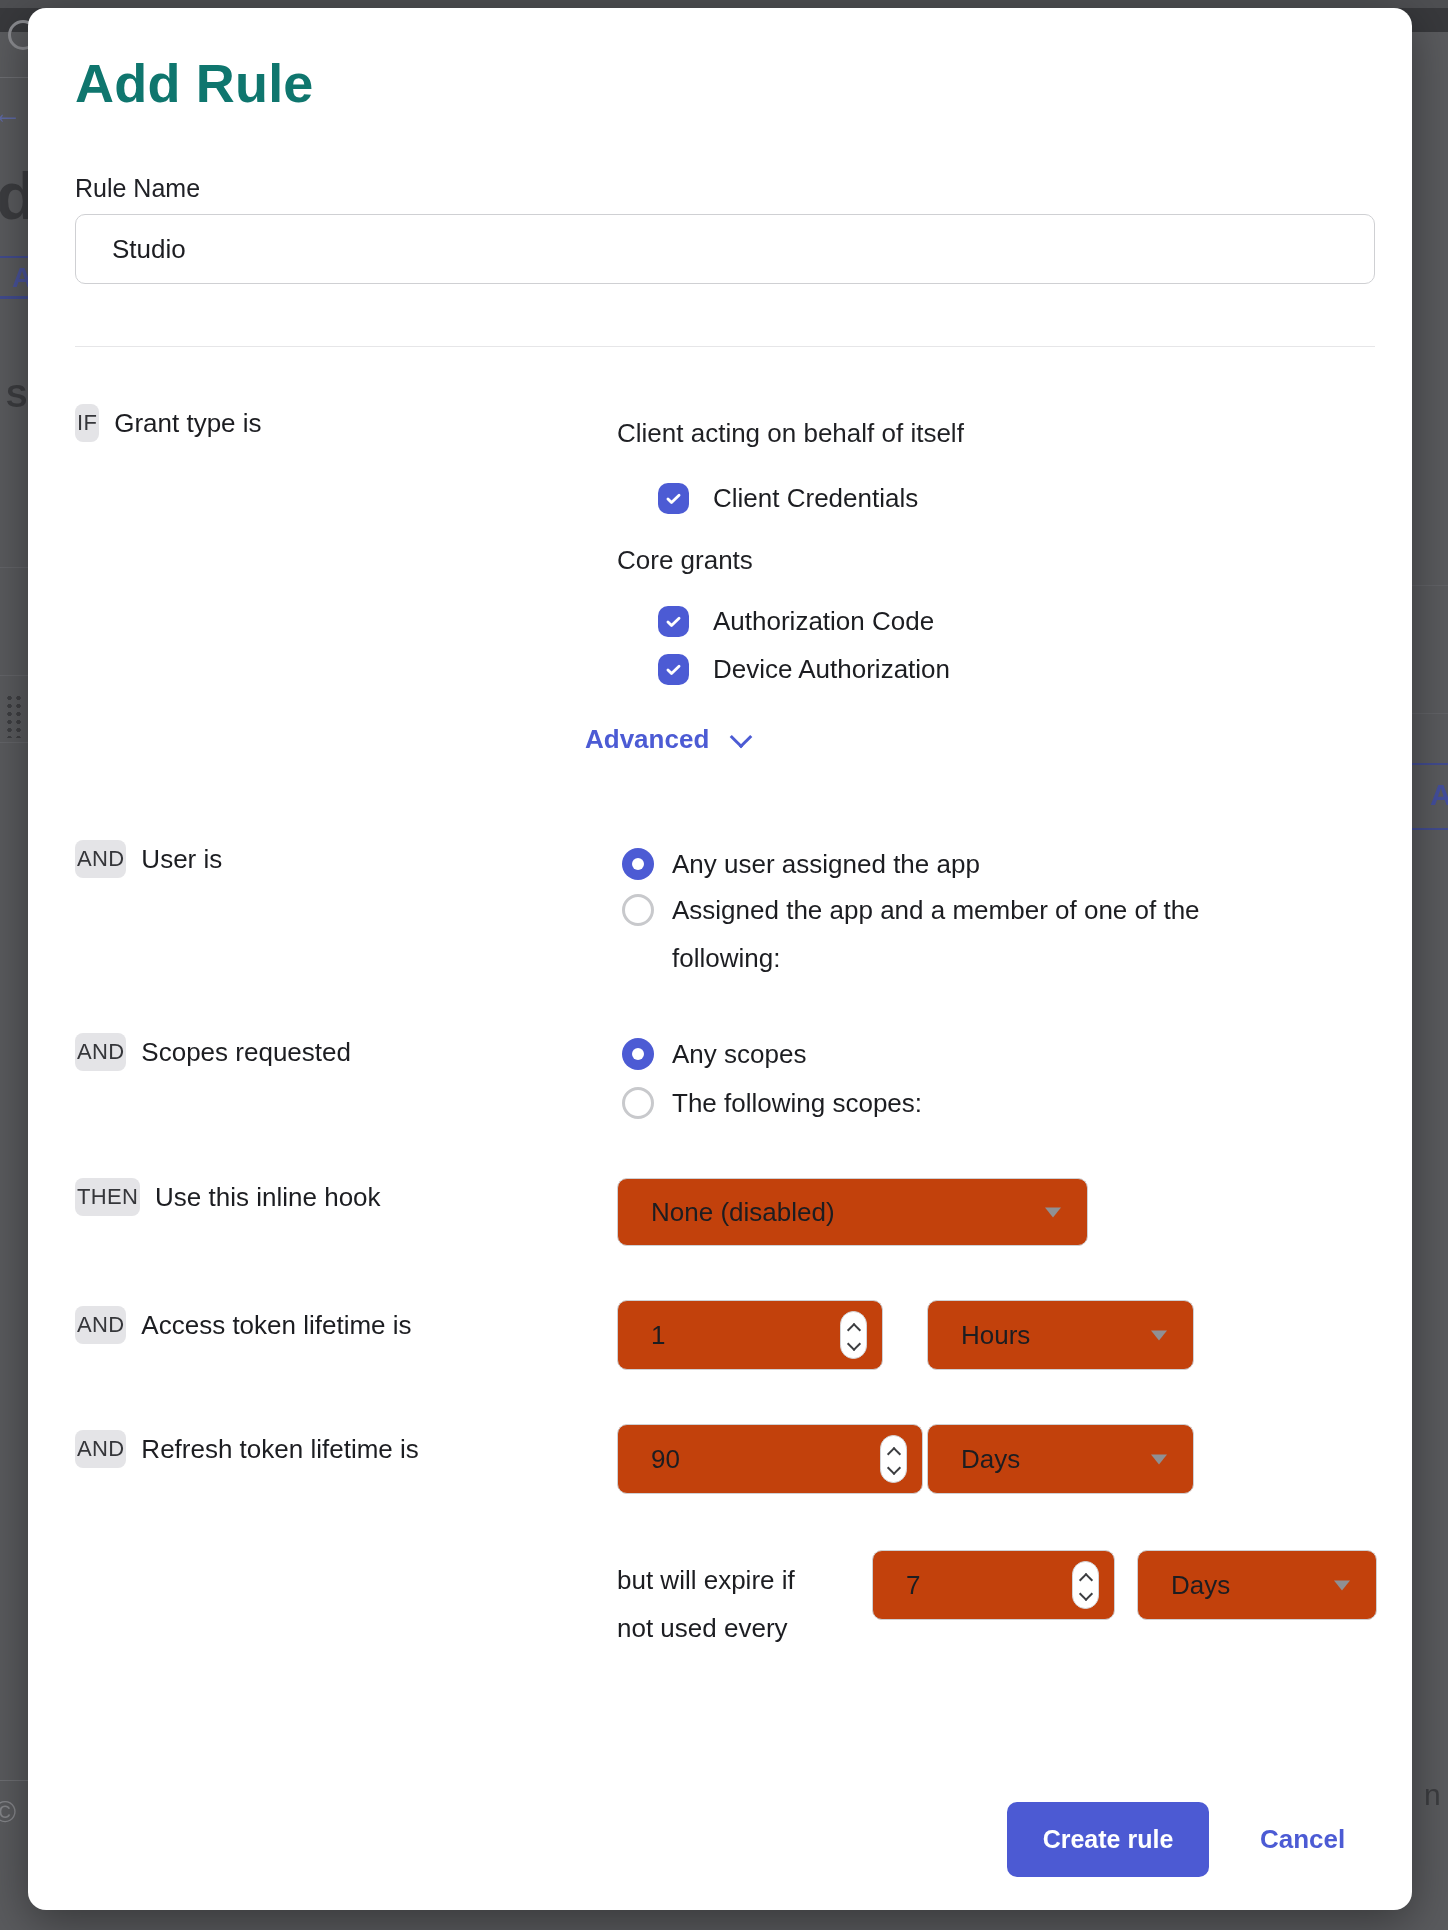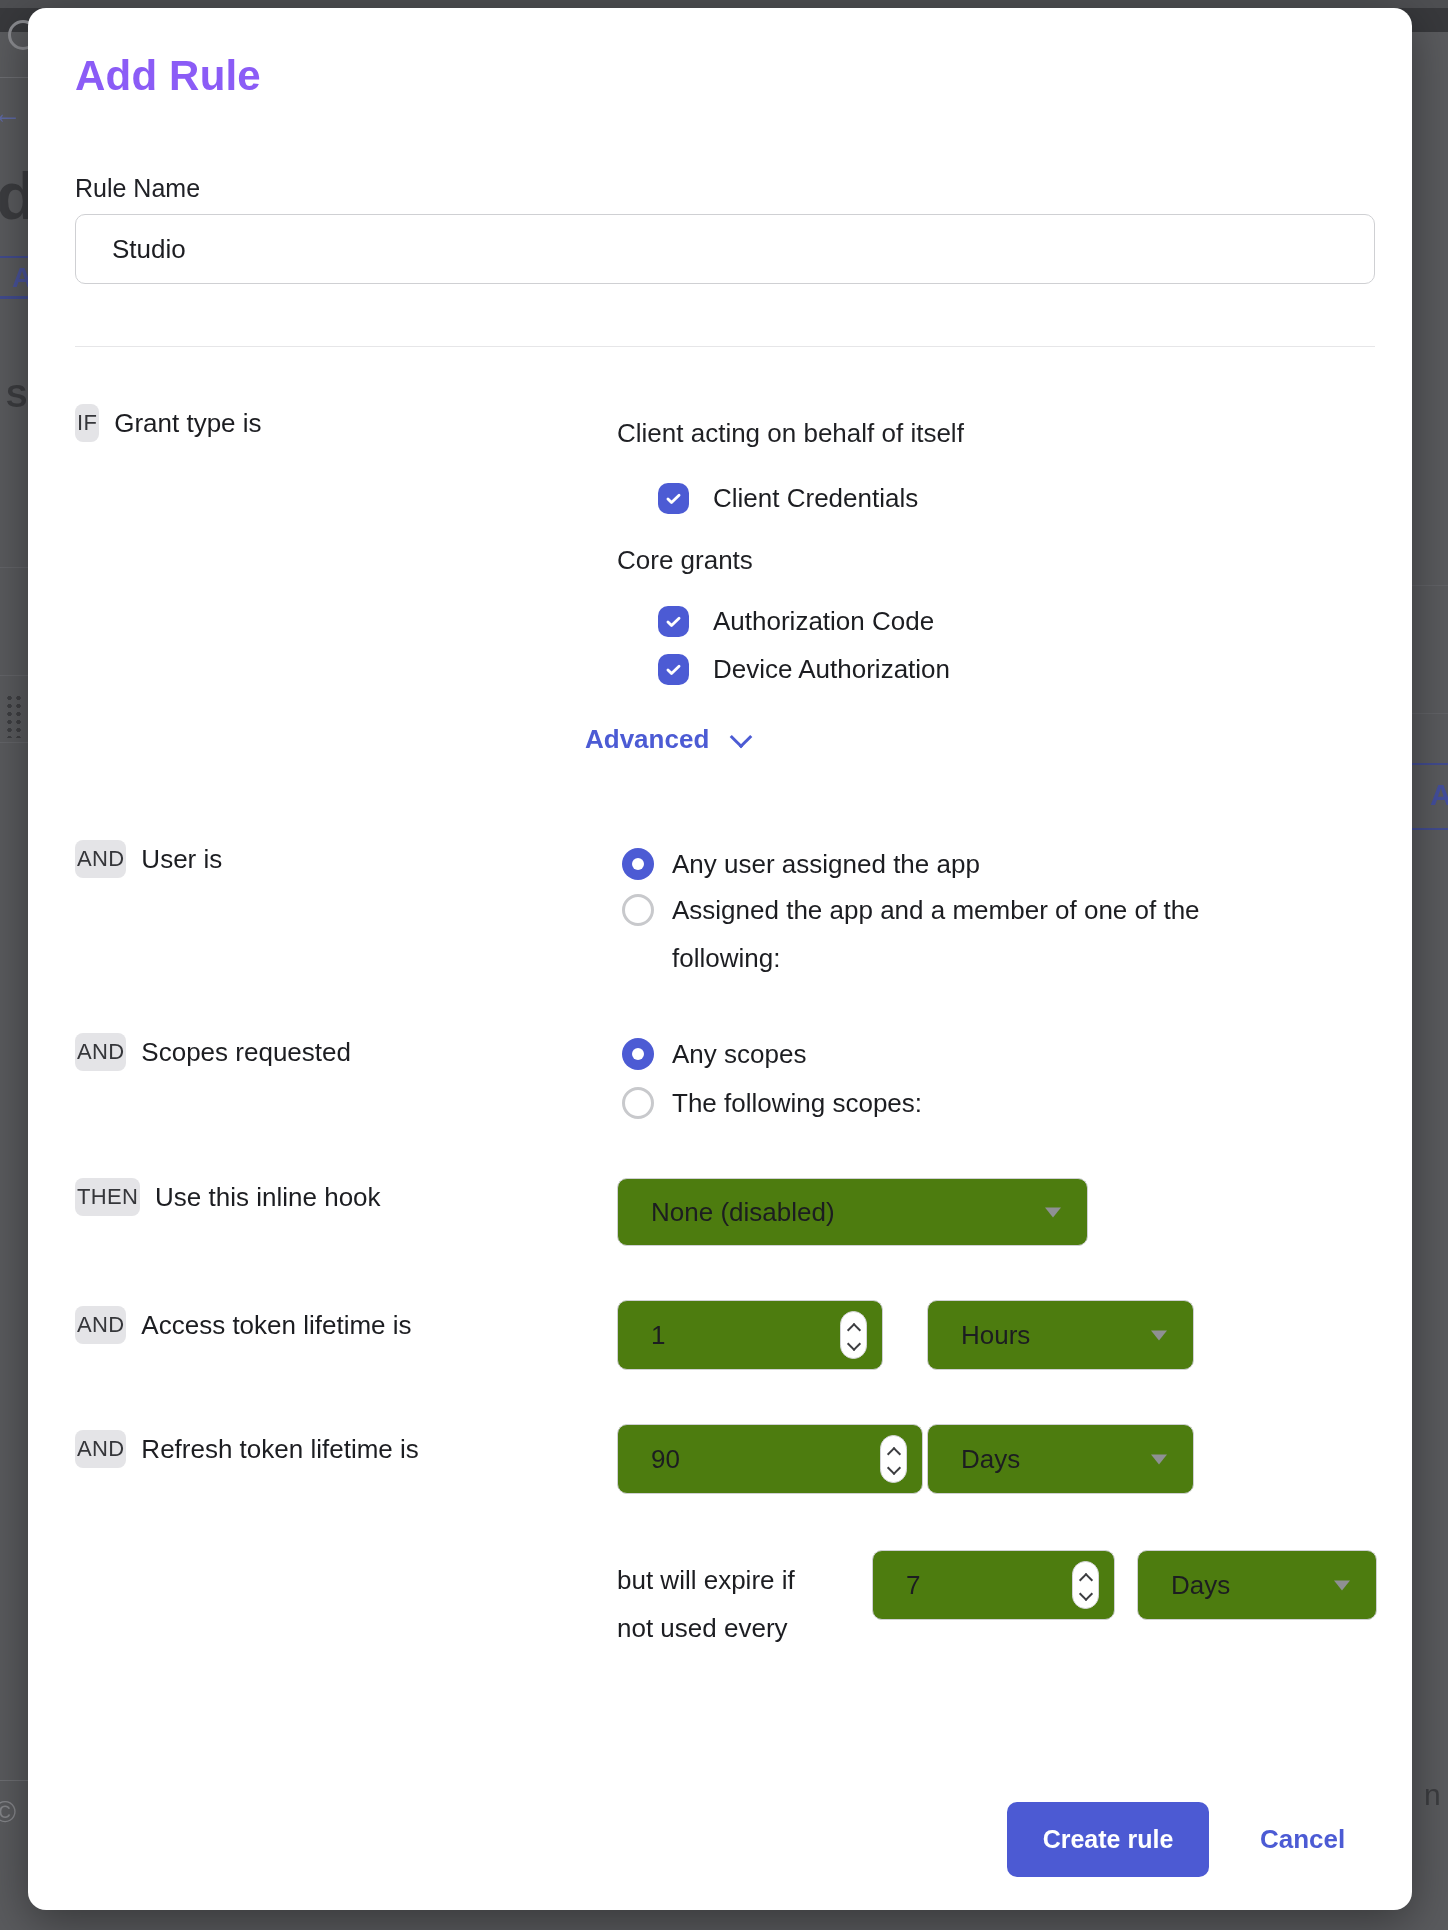--- a/index.html
+++ b/index.html
@@ -21,21 +21,21 @@
   .dots{position:absolute;left:5px;top:694px;width:16px;height:44px;
         background-image:radial-gradient(#3e3f42 2px,transparent 2.4px);
         background-size:9px 8px;}
 
   
   .modal{
     position:absolute;left:28px;top:8px;width:1384px;height:1902px;
     background:#ffffff;border-radius:18px;
     box-shadow:0 12px 48px rgba(0,0,0,.4);
   }
-  .title{left:47px;top:44px;font-size:42px;font-weight:700;color:#8b5cf6;letter-spacing:.2px;}
+  .title{left:47px;top:44px;font-size:54px;font-weight:700;color:#0f766e;letter-spacing:.2px;}
   .fieldlabel{left:47px;top:166px;font-size:25px;color:#202126;}
   .textinput{
     left:47px;top:206px;width:1300px;height:70px;box-sizing:border-box;
     border:1.5px solid #cfd0d3;border-radius:10px;background:#fff;
     font-size:26px;color:#1c1d21;padding:0 0 0 36px;outline:none;
     font-family:"Liberation Sans","DejaVu Sans",sans-serif;
   }
   .divider{left:47px;top:338px;width:1300px;height:1px;background:#e6e6e8;}
 
   .rowlabel{display:flex;align-items:flex-start;gap:15px;}
@@ -61,21 +61,21 @@
 
   .radiorow{display:flex;align-items:flex-start;gap:18px;cursor:pointer;}
   .radio{width:32px;height:32px;border-radius:50%;flex:none;margin-top:8px;box-sizing:border-box;}
   .radio.selected{background:#4c5bd4;position:relative;}
   .radio.selected::after{content:"";position:absolute;left:50%;top:50%;
     transform:translate(-50%,-50%);width:12px;height:12px;border-radius:50%;background:#fff;}
   .radio.unselected{border:3px solid #c8c9cc;background:#fff;}
   .radlabel{font-size:26px;line-height:48px;color:#1c1d21;}
 
   .selectbox,.numbox{
-    position:absolute;box-sizing:border-box;height:68px;background:#4d7c0f;
+    position:absolute;box-sizing:border-box;height:68px;background:#c2410c;
     border:1.5px solid #cfd0d3;border-radius:10px;cursor:pointer;
   }
   .boxvalue{position:absolute;left:33px;top:50%;transform:translateY(-50%);
     font-size:26px;color:#1c1d21;white-space:nowrap;}
   .caret{position:absolute;right:26px;top:50%;transform:translateY(-45%);
     width:0;height:0;border-left:8px solid transparent;border-right:8px solid transparent;
     border-top:10px solid #8f9094;}
   .stepper{position:absolute;right:15px;top:50%;transform:translateY(-50%);
     width:27px;height:48px;border:1.5px solid #d4d5d8;border-radius:14px;background:#fff;
     display:flex;flex-direction:column;align-items:center;justify-content:center;gap:8px;

